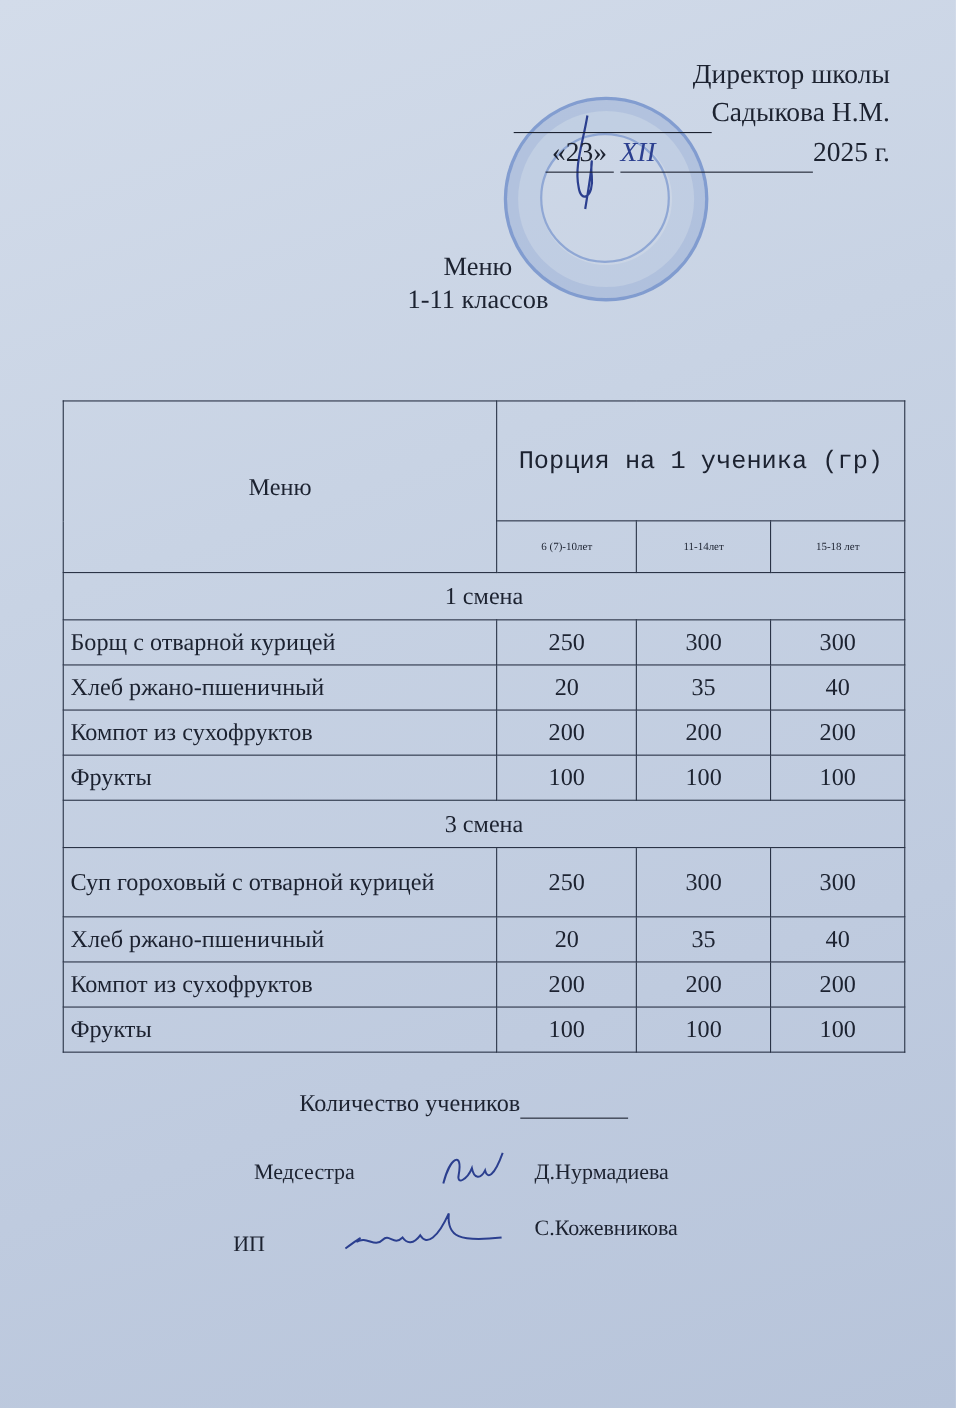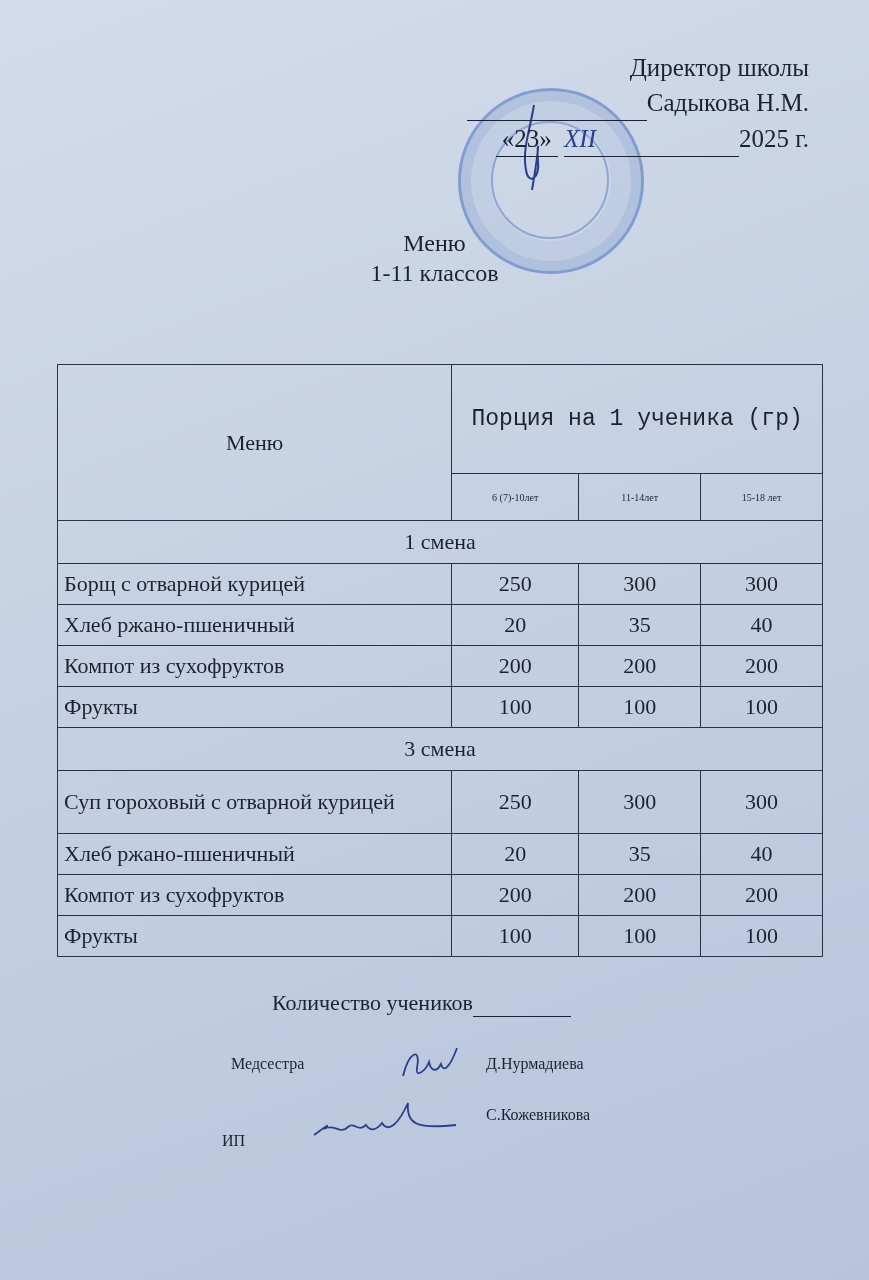--- a/index.html
+++ b/index.html
@@ -46,21 +46,21 @@
     td.hdr-menu { text-align: center; font-size: 22px; }
     td.hdr-portion { text-align: center; height: 108px !important; font-size: 23px; font-family: Liberation Mono, monospace; }
     td.age { text-align: center; font-size: 10px; height: 46px !important; }
     td.shift { text-align: center; height: 42px !important; }
     tr.tall td { height: 62px; }
     .footer {
       position: absolute; left: 0; right: 0; top: 990px; font-size: 22px;
     }
     .count { position: absolute; left: 272px; top: 0; text-align: center; }
     .count .blank { display: inline-block; width: 98px; border-bottom: 1.5px solid #1c2230; }
-    .sig-row { position: absolute; font-size: 16px; }
+    .sig-row { position: absolute; font-size: 20px; }
     .sig-svg { position: absolute; pointer-events: none; }
   </style>
 </head>
 <body>
 
 <div class="stamp">
   <div class="stamp-inner"></div>
 </div>
 
 <svg class="sig-director" viewBox="0 0 40 95">
@@ -157,18 +157,18 @@
   <div class="count">
     <span>Количество учеников</span><span class="blank">&nbsp;</span>
   </div>
 
   <div class="sig-row" style="left:231px; top:65px;">Медсестра</div>
   <svg class="sig-svg" style="left:395px; top:52px; width:70px; height:42px;" viewBox="0 0 70 42">
     <path d="M8 34 C14 10, 26 4, 22 26 C20 36, 30 30, 34 20 C36 30, 42 30, 46 22 C48 30, 54 28, 62 6" stroke="#2b3f8f" stroke-width="1.8" fill="none"></path>
   </svg>
   <div class="sig-row" style="left:486px; top:65px;">Д.Нурмадиева</div>
 
-  <div class="sig-row" style="left:222px; top:130px;margin-top:12px;">ИП</div>
+  <div class="sig-row" style="left:212px; top:130px;">ИП</div>
   <svg class="sig-svg" style="left:308px; top:105px; width:150px; height:50px;" viewBox="0 0 150 50">
     <path d="M6 40 C20 30, 22 28, 16 34 C26 28, 32 40, 40 32 C46 26, 50 38, 58 30 C62 36, 68 36, 74 28 C80 38, 90 30, 100 8 C98 30, 110 34, 148 30" stroke="#2b3f8f" stroke-width="1.8" fill="none"></path>
   </svg>
   <div class="sig-row" style="left:486px; top:116px;">С.Кожевникова</div>
 </div>
 
 </body></html>

